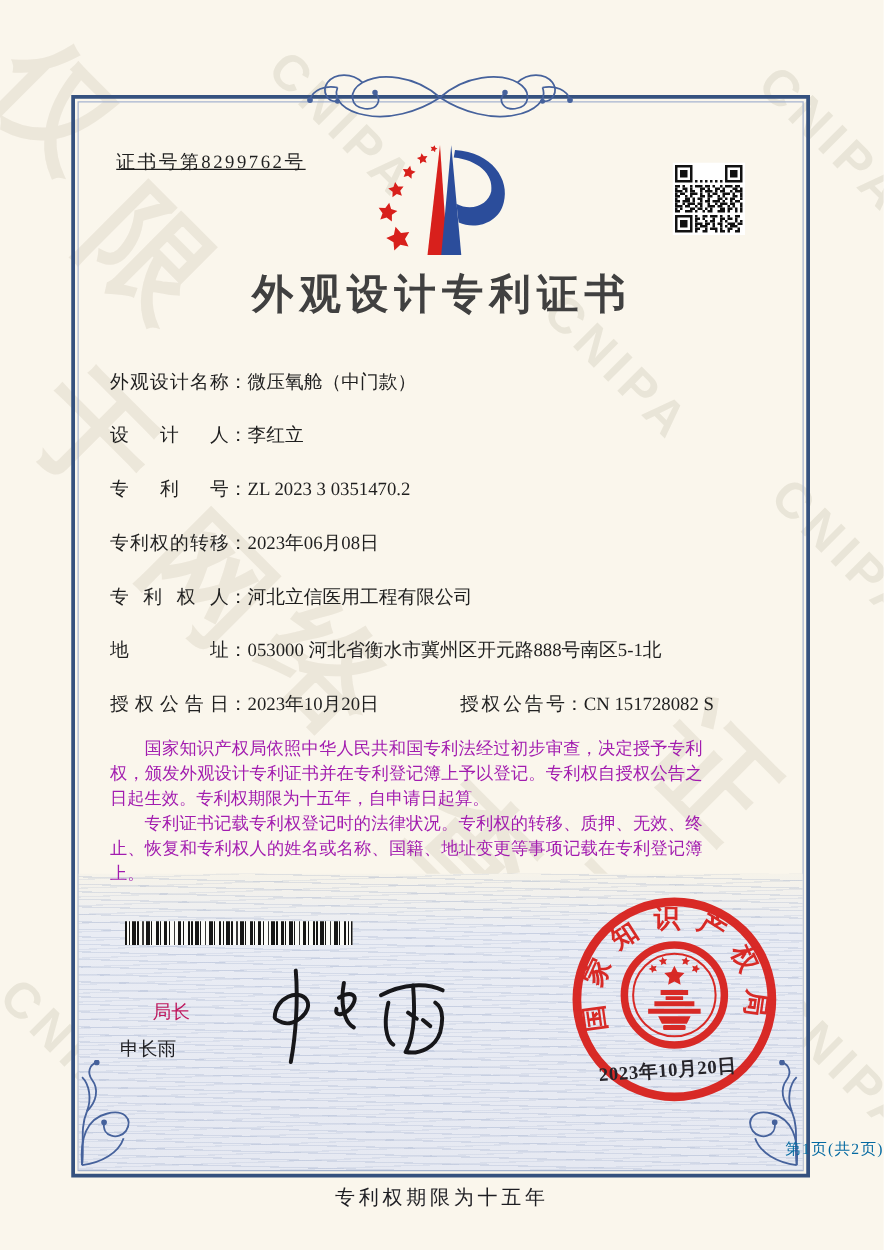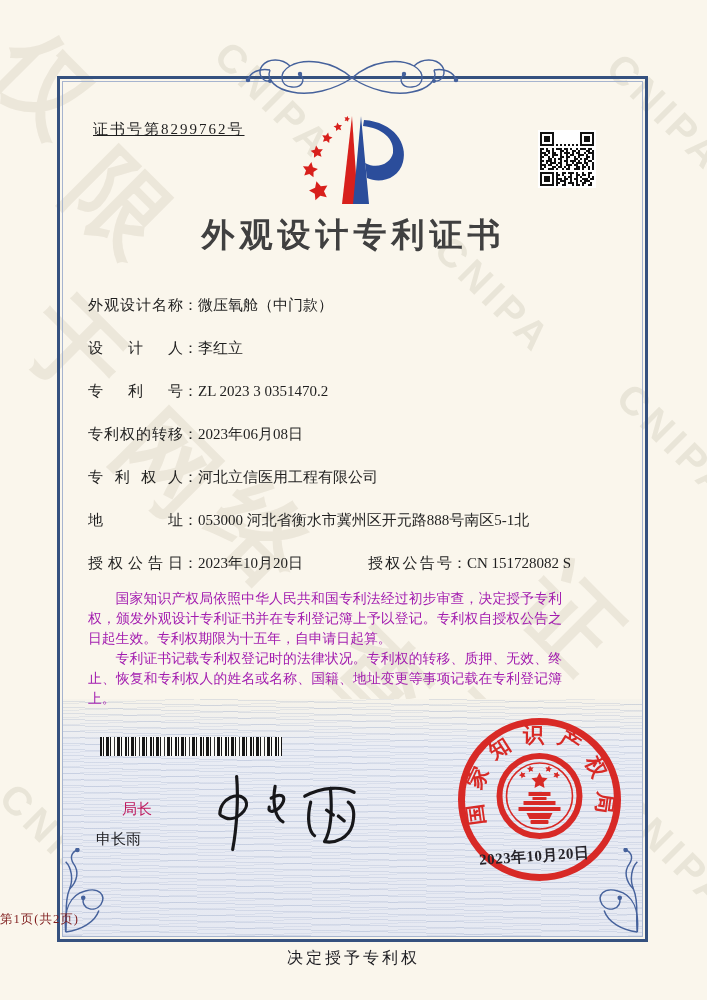--- a/index.html
+++ b/index.html
@@ -39,21 +39,21 @@
         rgba(0,0,0,0) 4px 6px,#161616 6px 9px,rgba(0,0,0,0) 9px 10px,#161616 10px 11px,
         rgba(0,0,0,0) 11px 14px,#3a3a3a 14px 15px,rgba(0,0,0,0) 15px 17px,#161616 17px 20px,
         rgba(0,0,0,0) 20px 21px,#161616 21px 22px,rgba(0,0,0,0) 22px 25px),
       #fbfbf8;}
   .signer-title{left:96px;top:800px;font-size:15px;font-family:"Liberation Sans",sans-serif;color:#be185d;margin-left:26px;}
   .signer-name{left:96px;top:830px;font-size:15px;font-family:Liberation Mono, monospace;color:#202024;}
   .signature{left:206px;top:774px;z-index:4;}
   .seal{left:452px;top:712px;z-index:4;opacity:.95;}
   .seal-date{left:479px;top:847px;font-size:15px;font-weight:bold;letter-spacing:.5px;
              transform:rotate(-4deg);color:#26242a;z-index:5;}
-  .page-note{left:0;right:0;top:911px;text-align:left;font-size:12.5px;letter-spacing:1px;z-index:3;color:#7f1d1d;}
+  .page-note{left:0;right:0;top:911px;text-align:right;font-size:12.5px;letter-spacing:1px;z-index:3;color:#0369a1;}
   .cont-note{left:0;right:0;top:948px;text-align:center;font-size:16px;letter-spacing:3px;z-index:3;color:#1d1d22;}
   .orn-top{left:240px;top:54px;z-index:3;}
   .orn-bl{left:61px;top:848px;z-index:3;}
   .orn-br{left:576px;top:848px;z-index:3;transform:scaleX(-1);}
 </style>
 </head>
 <body>
 
 <div class="page">
 
@@ -248,15 +248,15 @@
       <rect x="-7" y="1" width="14" height="3"></rect>
       <rect x="-16" y="5" width="32" height="4"></rect>
       <rect x="-21" y="11" width="42" height="4"></rect>
       <path d="M-13,17 h26 l-3,6 h-20 z"></path>
       <rect x="-9" y="24" width="18" height="4" rx="1"></rect>
     </g>
   </svg>
   <div class="abs seal-date">2023年10月20日</div>
 
   <div class="abs page-note">第1页(共2页)</div>
-  <div class="abs cont-note">决定授予专利权</div>
+  <div class="abs cont-note">专利权期限为十五年</div>
 
 </div>
 
 </body></html>

